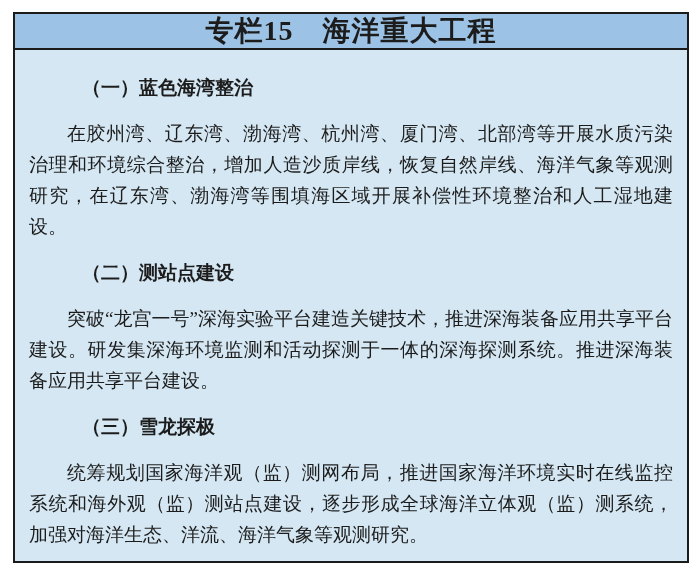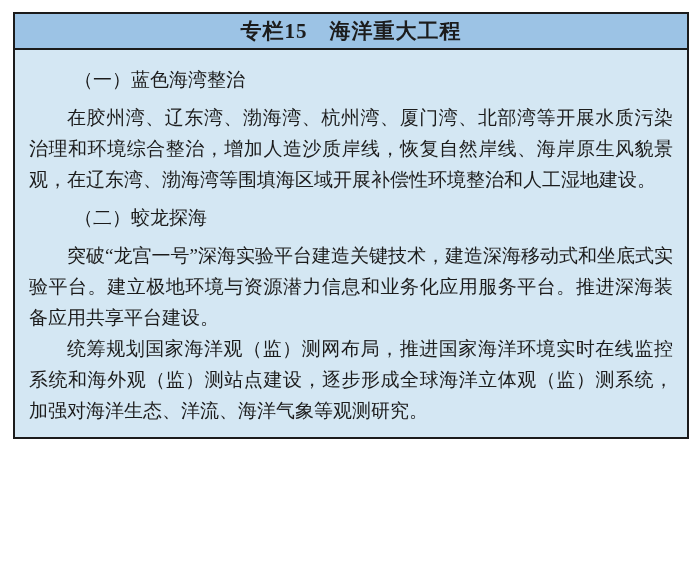--- a/index.html
+++ b/index.html
@@ -21,51 +21,52 @@
   }
   .panel-header {
     height: 34px;
     background: #9cc3e5;
     border-bottom: 2px solid #1b1b1b;
     display: flex;
     align-items: center;
     justify-content: center;
   }
   .panel-title {
-    font-size: 21px;
+    font-size: 28px;
     font-weight: bold;
     color: #1c1c1c;
     letter-spacing: 1px;
   }
   .panel-body {
     background: #d4e7f3;
     padding: 7px 14px 11px 14px;
     color: #1c1c1c;
     font-size: 19px;
     line-height: 31px;
   }
   .sec-heading {
-    margin: 7px;
+    margin: 15px;
     text-indent: 2em;
-    font-weight: normal;
+    font-weight: bold;
   }
   .sec-body {
     margin: 0;
     text-indent: 2em;
     text-align: justify;
     text-justify: inter-ideograph;
   }
 </style>
 </head>
 <body>
 
 <div class="panel">
   <div class="panel-header">
     <span class="panel-title">专栏15　海洋重大工程</span>
   </div>
   <div class="panel-body">
     <p class="sec-heading">（一）蓝色海湾整治</p>
-    <p class="sec-body">在胶州湾、辽东湾、渤海湾、杭州湾、厦门湾、北部湾等开展水质污染治理和环境综合整治，增加人造沙质岸线，恢复自然岸线、海岸原生风貌景观，在辽东湾、渤海湾等围填海区域开展补偿性环境整治和人工湿地建设。</p>
-    <p class="sec-heading">（二）蛟龙探海</p>
-    <p class="sec-body">突破“龙宫一号”深海实验平台建造关键技术，建造深海移动式和坐底式实验平台。建立极地环境与资源潜力信息和业务化应用服务平台。推进深海装备应用共享平台建设。</p>
+    <p class="sec-body">在胶州湾、辽东湾、渤海湾、杭州湾、厦门湾、北部湾等开展水质污染治理和环境综合整治，增加人造沙质岸线，恢复自然岸线、海洋气象等观测研究，在辽东湾、渤海湾等围填海区域开展补偿性环境整治和人工湿地建设。</p>
+    <p class="sec-heading">（二）测站点建设</p>
+    <p class="sec-body">突破“龙宫一号”深海实验平台建造关键技术，推进深海装备应用共享平台建设。研发集深海环境监测和活动探测于一体的深海探测系统。推进深海装备应用共享平台建设。</p>
+    <p class="sec-heading">（三）雪龙探极</p>
     <p class="sec-body">统筹规划国家海洋观（监）测网布局，推进国家海洋环境实时在线监控系统和海外观（监）测站点建设，逐步形成全球海洋立体观（监）测系统，加强对海洋生态、洋流、海洋气象等观测研究。</p>
   </div>
 </div>
 
 </body></html>

